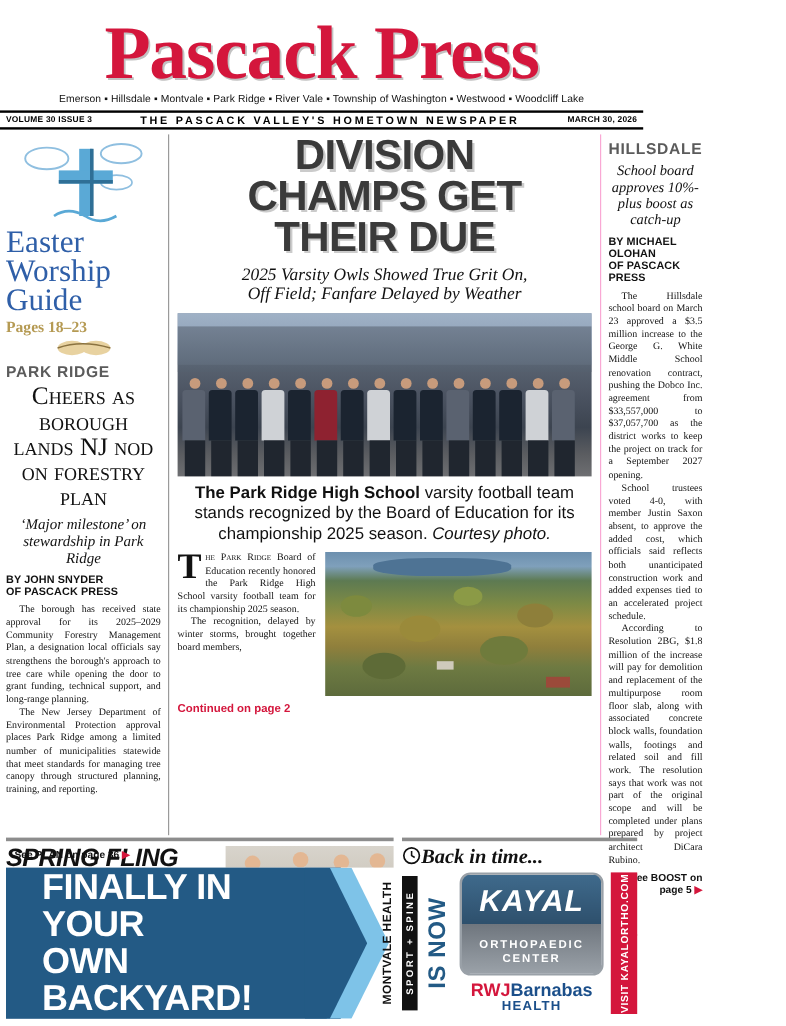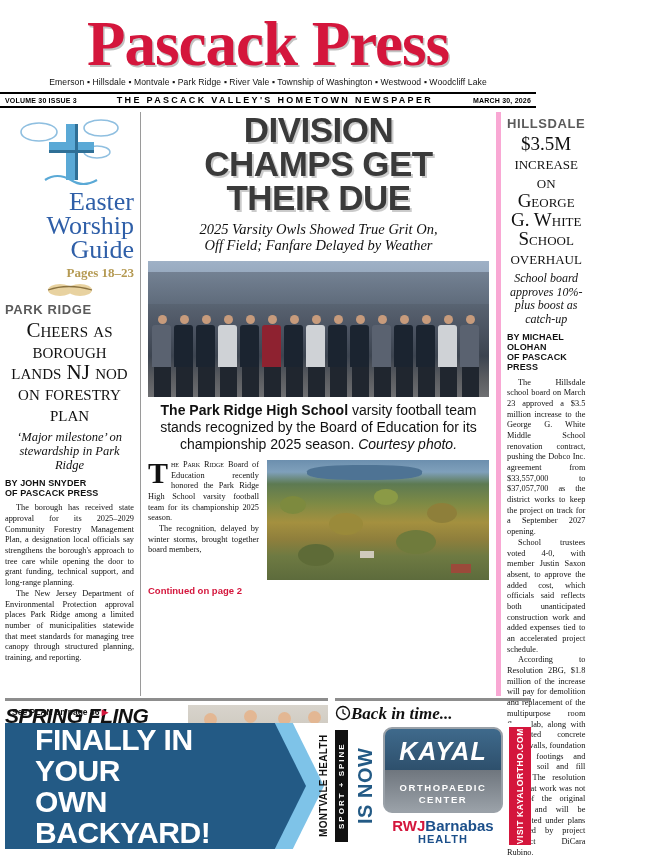--- a/index.html
+++ b/index.html
@@ -51,25 +51,25 @@
   }
 
   
   .content {
     display: flex;
     padding: 0 5px;
     margin-top: 4px;
     height: 584px;
   }
   .col-left { width: 136px; padding-right: 6px; border-right: 1px solid #9a9a9a; }
-  .col-mid  { width: 360px; padding: 0 7px; border-right: 5px solid #f9a8d4; }
+  .col-mid  { width: 360px; padding: 0 7px; border-right: 1px solid #f9a8d4; }
   .col-right{ width: 143px; padding-left: 6px; }
 
   
-  .easter { text-align: right; padding-top: 4px; }
+  .easter { text-align: left; padding-top: 4px; }
   .cross-art { height: 74px; position: relative; }
   .easter-title {
     font-family: "Liberation Serif", serif;
     font-size: 26px; color: #2f5fa8; line-height: 0.92; font-weight: 400;
   }
   .easter-pages {
     font-family: "Liberation Serif", serif; font-weight: 700;
     font-size: 13px; color: #b59a53; margin-top: 3px;
   }
   .easter-orn { height: 16px; margin-top: 1px; }
@@ -485,21 +485,20 @@
             <div style="position:absolute;bottom:18%;left:42%;width:14px;height:7px;background:#cfcabb;"></div>
           </div>
         </div>
       </div>
 
       <div class="continued">Continued on page 2</div>
     </div>
 
     <div class="col-right">
       <div class="kicker r">HILLSDALE</div>
-      <div class="head-right">$3.5M increase on George G. White School overhaul</div>
       <div class="deck-right">School board approves 10%-plus boost as catch-up</div>
       <div class="byline">
         <div>BY MICHAEL OLOHAN</div>
         <div>OF PASCACK PRESS</div>
       </div>
       <div class="body-text">
         <p>The Hillsdale school board on March 23 approved a $3.5 million increase to the George G. White Middle School renovation contract, pushing the Dobco Inc. agreement from $33,557,000 to $37,057,700 as the district works to keep the project on track for a September 2027 opening.</p>
         <p>School trustees voted 4-0, with member Justin Saxon absent, to approve the added cost, which officials said reflects both unanticipated construction work and added expenses tied to an accelerated project schedule.</p>
         <p>According to Resolution 2BG, $1.8 million of the increase will pay for demolition and replacement of the multipurpose room floor slab, along with associated concrete block walls, foundation walls, footings and related soil and fill work. The resolution says that work was not part of the original scope and will be completed under plans prepared by project architect DiCara Rubino.</p>
       </div>

